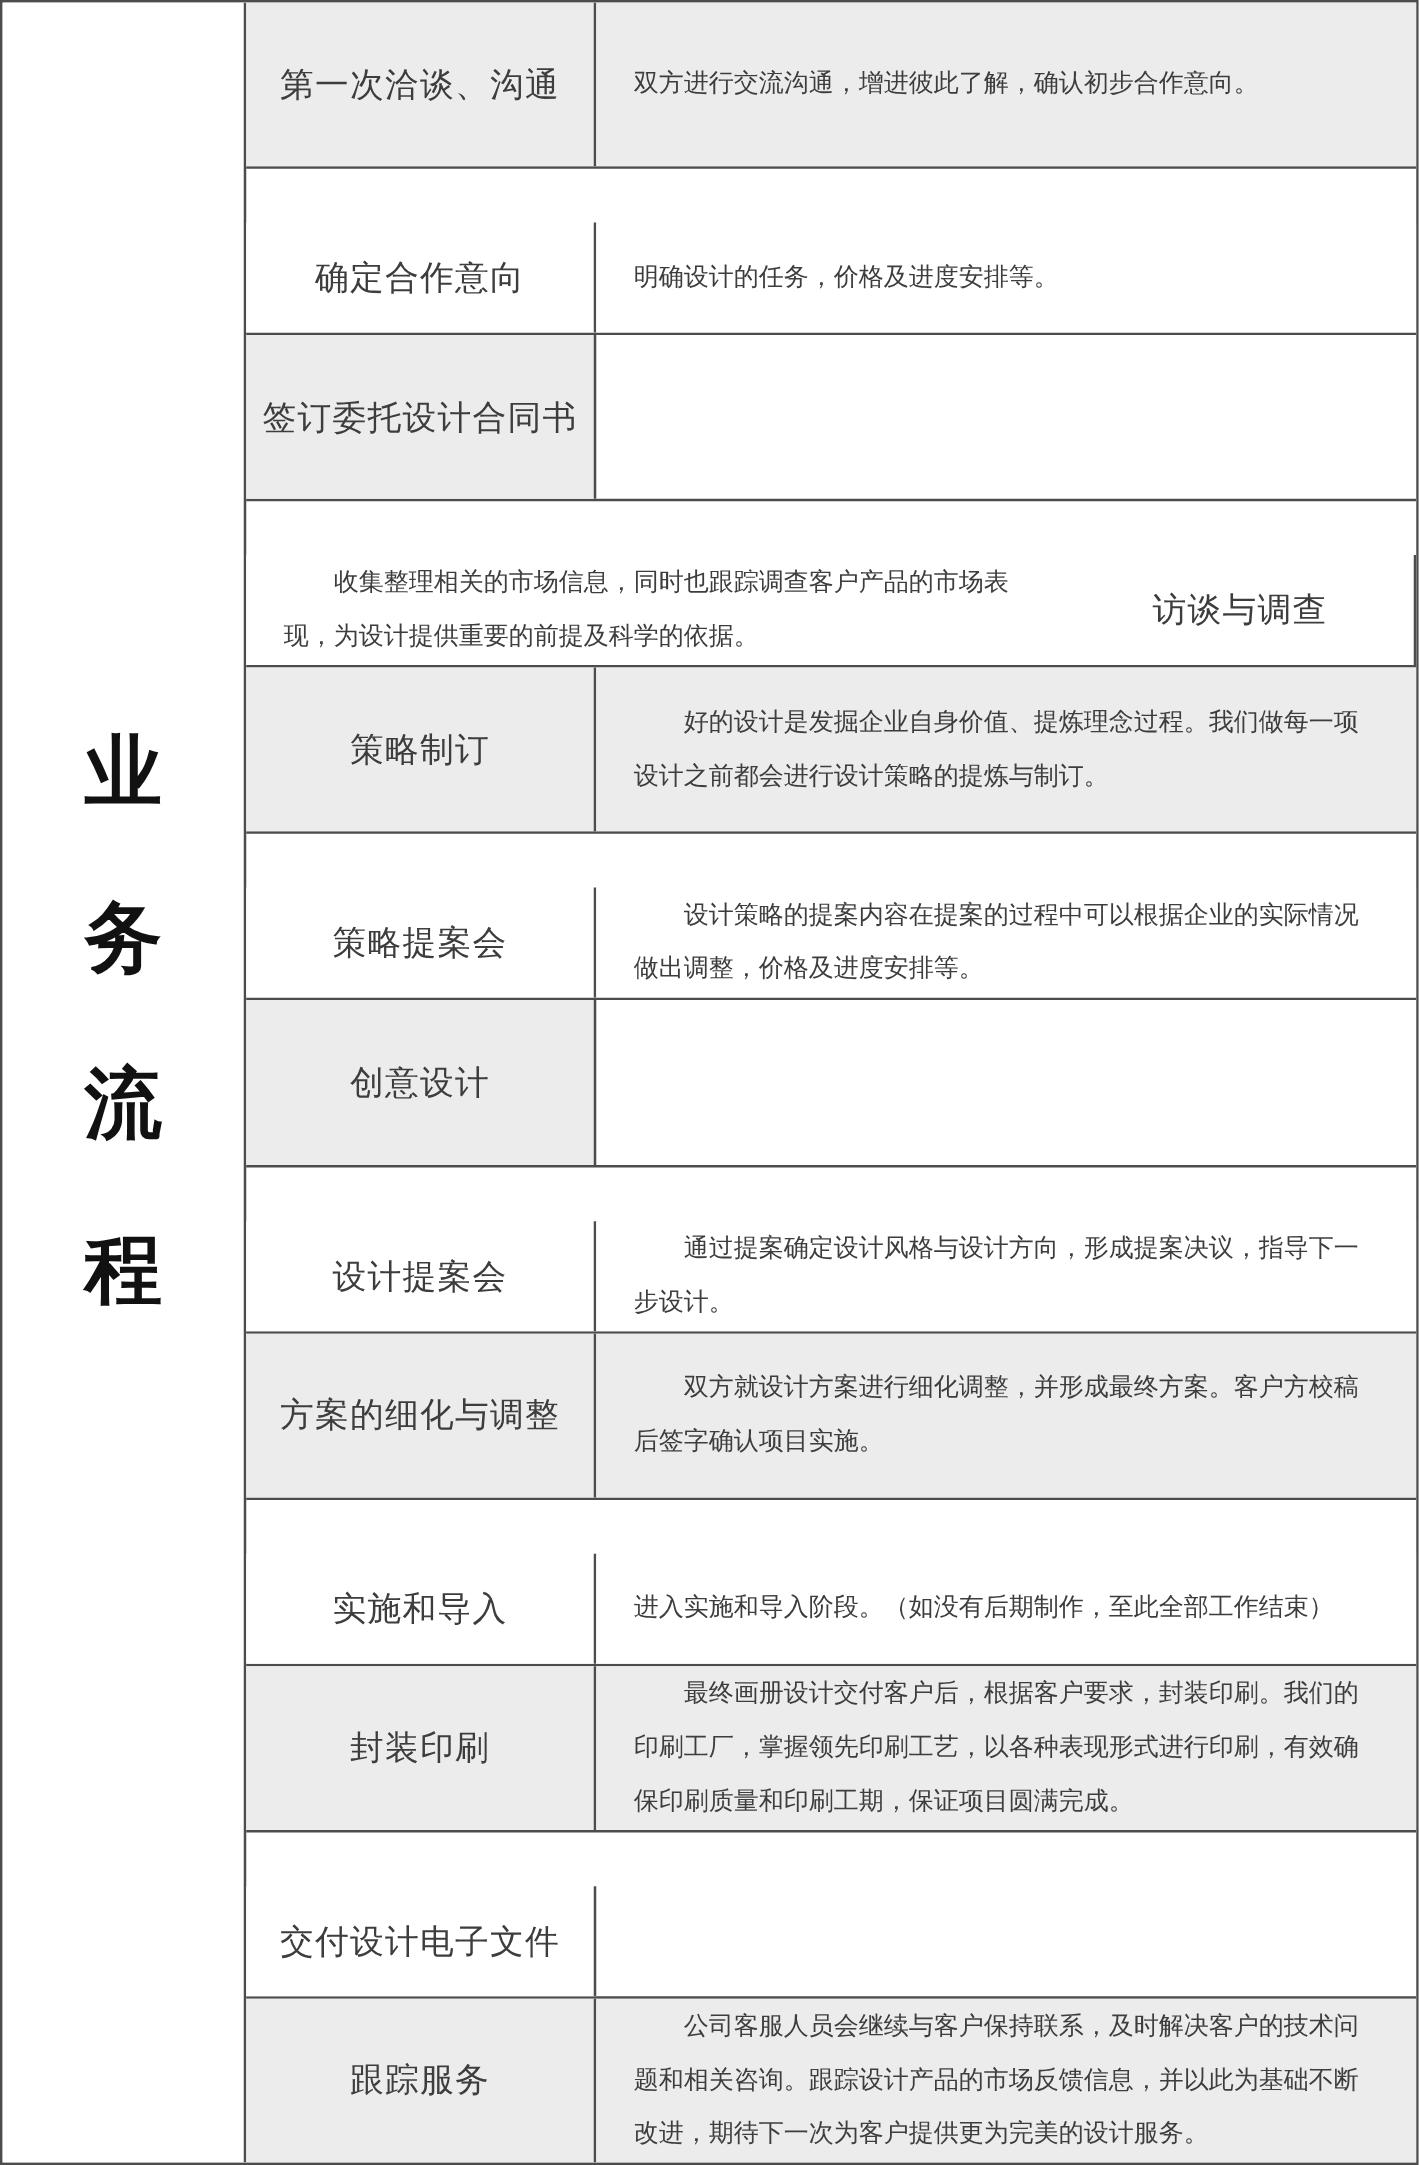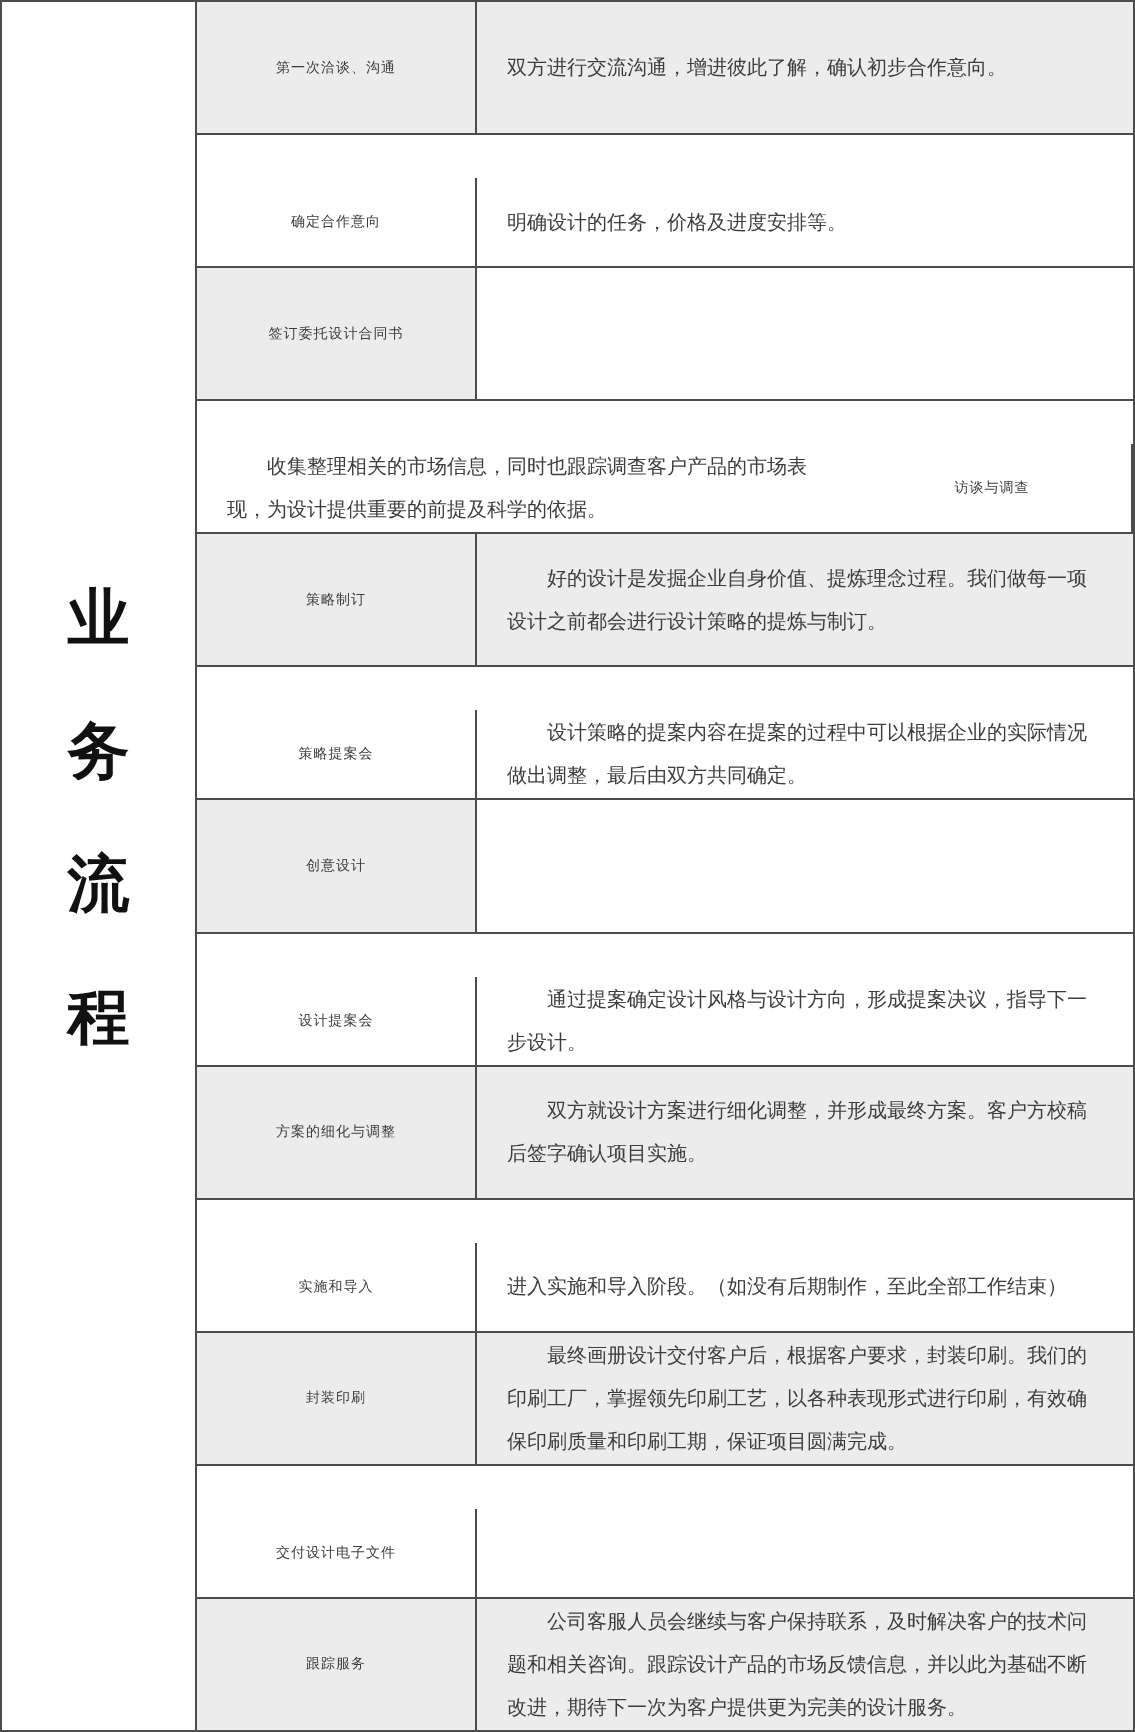--- a/index.html
+++ b/index.html
@@ -54,21 +54,21 @@
 
   .cell.step {
     width: 280px;
     flex: 0 0 280px;
     border-right: 2px solid #4c4c4c;
     justify-content: center;
     text-align: center;
     padding: 0 10px;
   }
   .cell.step span {
-    font-size: 14px;
+    font-size: 27px;
     letter-spacing: 1px;
     color: #3d3d3d;
   }
 
   .cell.desc {
     flex: 1 1 auto;
     padding: 0 30px;
   }
   .cell.desc p {
     margin: 0;
@@ -135,21 +135,21 @@
     <div class="cell desc">
       <p>好的设计是发掘企业自身价值、提炼理念过程。我们做每一项设计之前都会进行设计策略的提炼与制订。</p>
     </div>
   </div>
 
   <div class="row plain">
     <div class="cell step">
       <span>策略提案会</span>
     </div>
     <div class="cell desc">
-      <p>设计策略的提案内容在提案的过程中可以根据企业的实际情况做出调整，最后由双方共同确定。</p>
+      <p>设计策略的提案内容在提案的过程中可以根据企业的实际情况做出调整，价格及进度安排等。</p>
     </div>
   </div>
 
   <div class="row alt">
     <div class="cell step">
       <span>创意设计</span>
     </div>
   </div>
 
   <div class="row plain">

